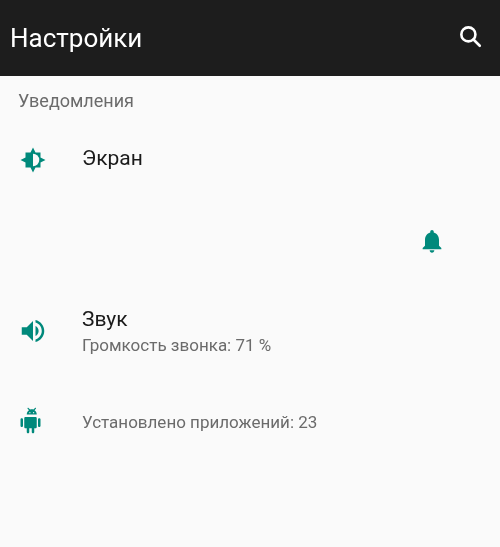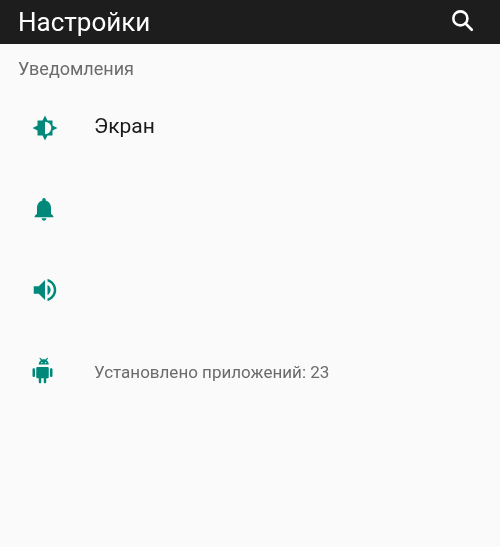--- a/index.html
+++ b/index.html
@@ -6,24 +6,24 @@
   body {
     font-family: Roboto, "Helvetica Neue", Arial, sans-serif;
     background: #fafafa;
     width: 500px;
     height: 547px;
     overflow: hidden;
   }
   .appbar {
     background: #1d1d1d;
     color: #fff;
-    height: 44px;
+    height: 76px;
     display: flex;
     align-items: center;
-    padding: 0 18px;
+    padding: 0 10px;
     justify-content: space-between;
   }
   .appbar-title {
     font-size: 26px;
     font-weight: 400;
   }
   .search-btn {
     width: 40px;
     height: 40px;
     display: flex;
@@ -36,23 +36,24 @@
     font-size: 18px;
     padding: 14px 18px 8px 18px;
   }
   .list {
     display: flex;
     flex-direction: column;
   }
   .item {
     display: flex;
     align-items: center;
-    padding: 26px 18px 26px 30px;
+    padding: 26px 18px 26px 18px;
     cursor: pointer;
     position: relative;
+    justify-content: flex-end;
   }
   .item-icon {
     width: 64px;
     display: flex;
     align-items: center;
     justify-content: flex-start;
     color: #00897b;
     flex-shrink: 0;
   }
   .item-text {
@@ -116,20 +117,24 @@
       </svg>
     </div>
   </div>
 
   <div class="item">
     <div class="item-icon">
       <svg width="30" height="30" viewBox="0 0 24 24" fill="#00897b">
         <path d="M3 9v6h4l5 5V4L7 9H3zm13.5 3c0-1.77-1.02-3.29-2.5-4.03v8.05c1.48-.73 2.5-2.25 2.5-4.02zM14 3.23v2.06c2.89.86 5 3.54 5 6.71s-2.11 5.85-5 6.71v2.06c4.01-.91 7-4.49 7-8.77 0-4.28-2.99-7.86-7-8.77z"></path>
       </svg>
     </div>
+    <div class="item-text">
+      <div class="item-title">Звук</div>
+      <div class="item-sub">Громкость звонка: 71 %</div>
+    </div>
   </div>
 
   <div class="item">
     <div class="item-icon">
       <svg width="30" height="30" viewBox="0 0 24 24" fill="#00897b">
         <path d="M6 8c-.55 0-1 .45-1 1v7c0 .55.45 1 1 1h1v3c0 .55.45 1 1 1s1-.45 1-1v-3h2v3c0 .55.45 1 1 1s1-.45 1-1v-3h1c.55 0 1-.45 1-1V9c0-.55-.45-1-1-1H6zM3 9c-.55 0-1 .45-1 1v5c0 .55.45 1 1 1s1-.45 1-1v-5c0-.55-.45-1-1-1zm14 0c-.55 0-1 .45-1 1v5c0 .55.45 1 1 1s1-.45 1-1v-5c0-.55-.45-1-1-1zM13.2 2.5l1.1-1.1c.2-.2.2-.5 0-.7s-.5-.2-.7 0L12.3 2c-.4-.13-.84-.2-1.3-.2s-.9.07-1.3.2L8.4.7c-.2-.2-.5-.2-.7 0s-.2.5 0 .7l1.1 1.1C7.67 3.23 7 4.5 7 6h8c0-1.5-.67-2.77-1.8-3.5zM9.5 5c-.28 0-.5-.22-.5-.5s.22-.5.5-.5.5.22.5.5-.22.5-.5.5zm3 0c-.28 0-.5-.22-.5-.5s.22-.5.5-.5.5.22.5.5-.22.5-.5.5z"></path>
       </svg>
     </div>
     <div class="item-text">
       <div class="item-sub">Установлено приложений: 23</div>

